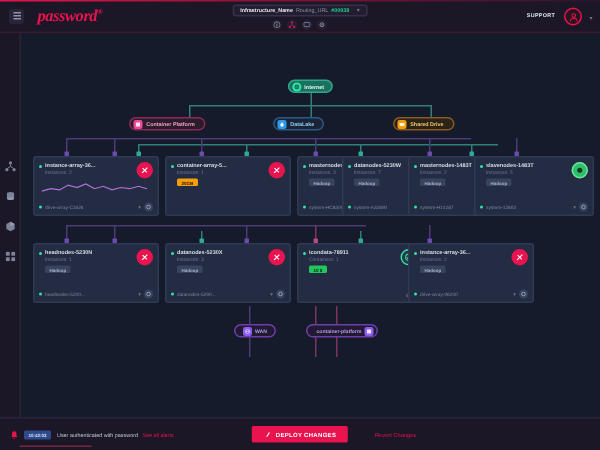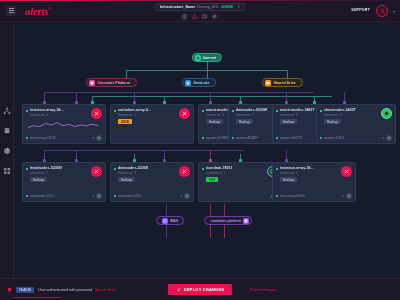--- a/index.html
+++ b/index.html
@@ -194,21 +194,21 @@
 </head>
 <body>
 
 <div class="topbar">
   <div class="burger">
     <i></i>
       <i></i>
       <i></i>
   </div>
   <div class="logo">
-    <span>alerts</span><sup>®</sup>
+    <span>password</span><sup>®</sup>
   </div>
 
   <div class="infra-wrap">
     <div class="infra-pill">
       <span class="infra-name">Infrastructure_Name</span>
       <span class="infra-sub">Routing_URL</span>
       <span class="infra-id">#00938</span>
       <span class="caret">▾</span>
     </div>
     <div class="infra-icons">

